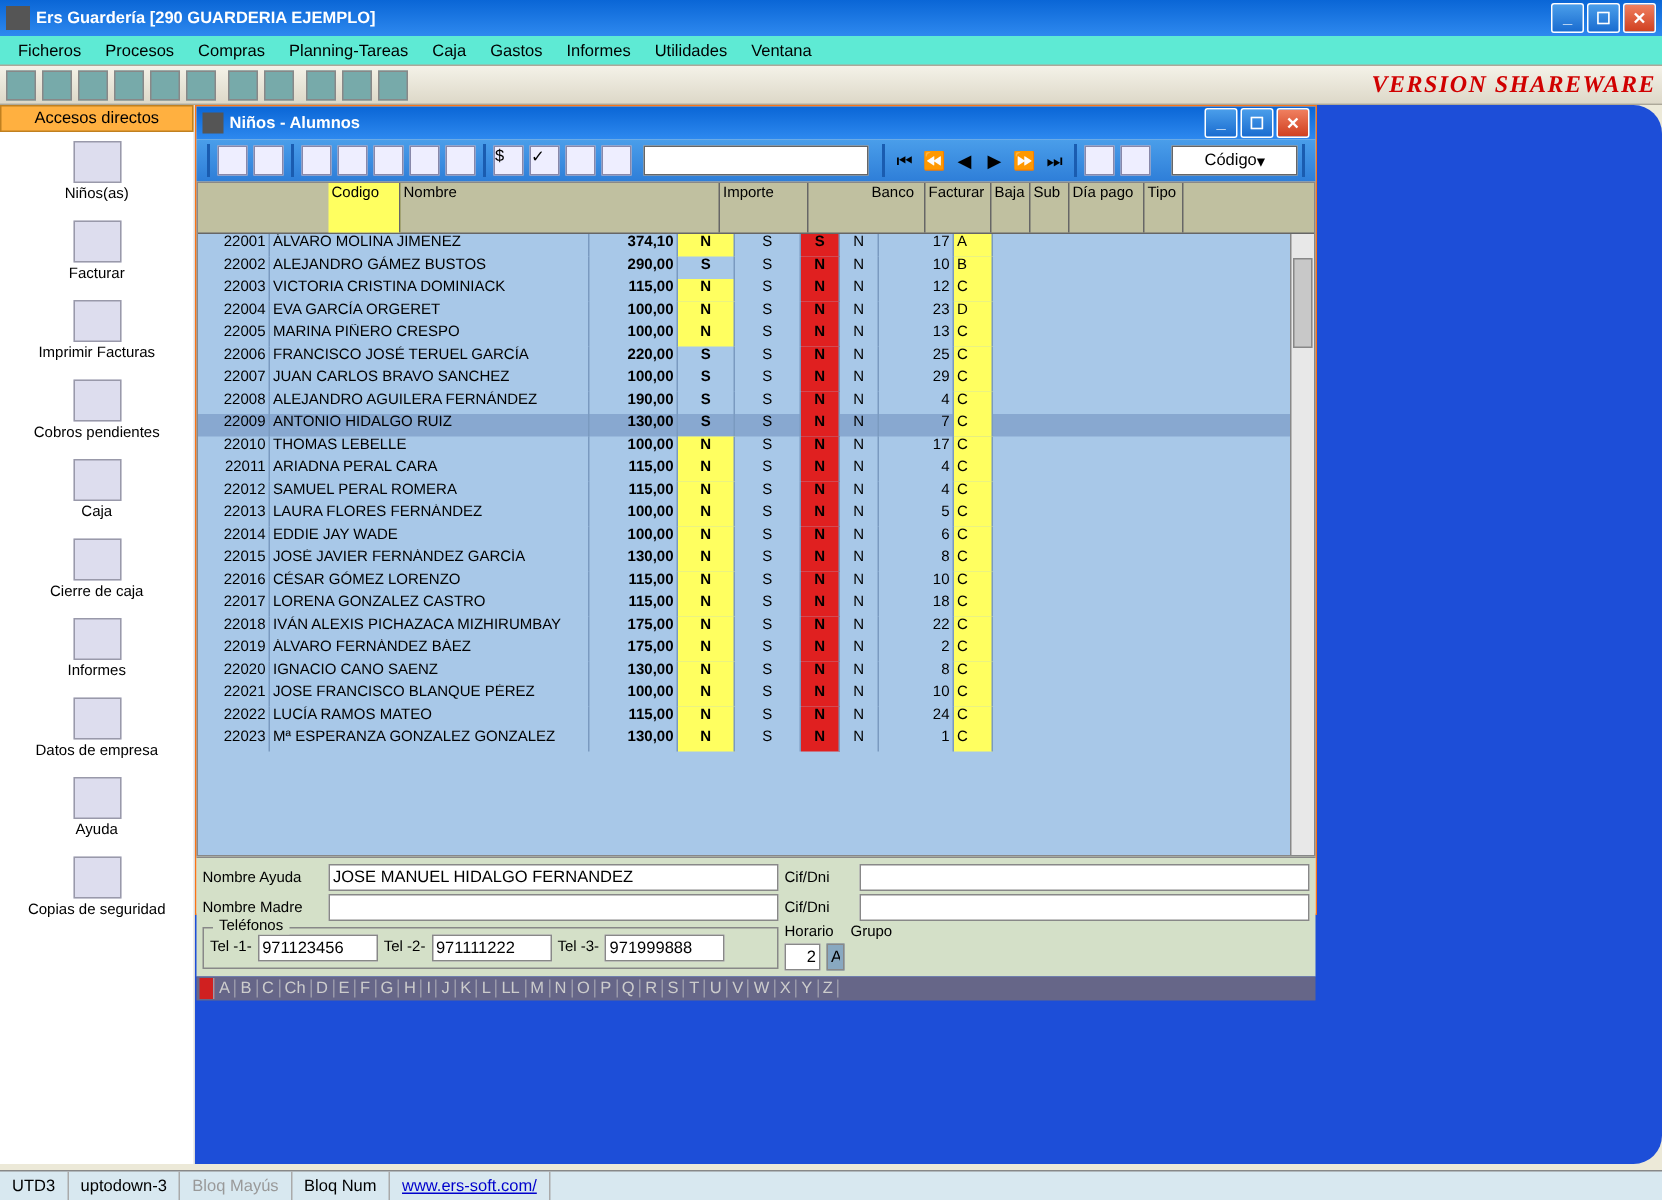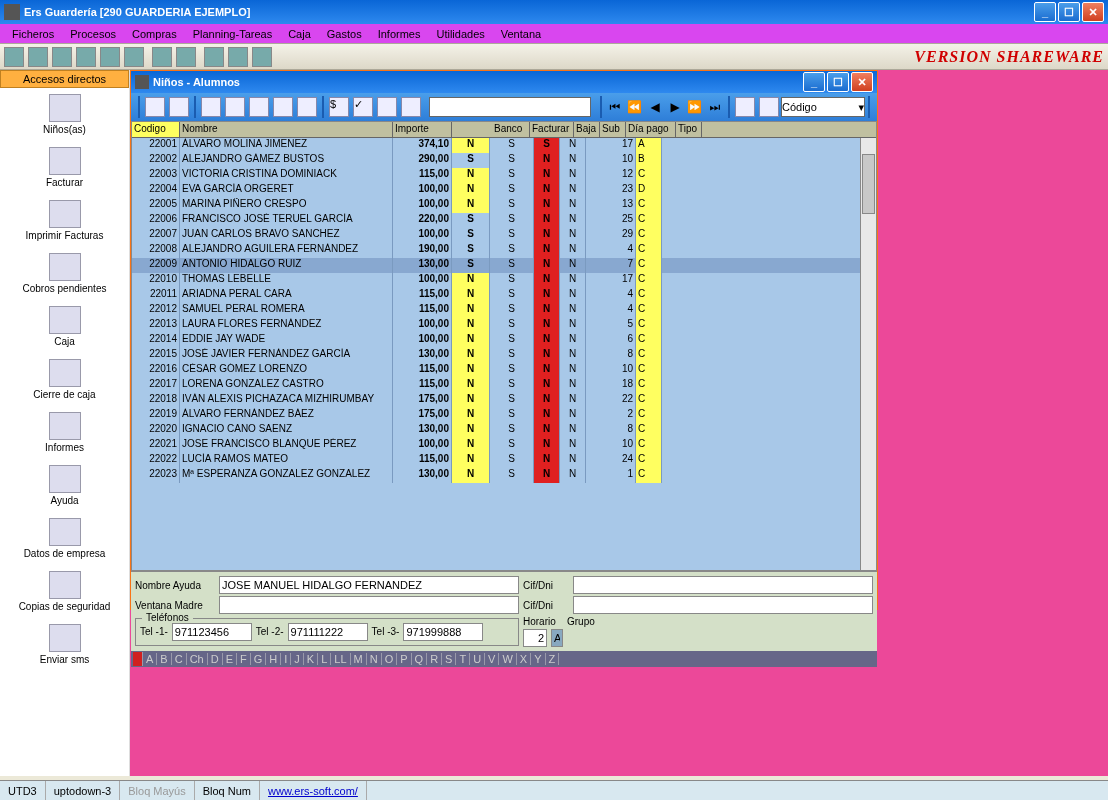--- a/index.html
+++ b/index.html
@@ -5,48 +5,48 @@
 * { box-sizing: border-box; margin: 0; padding: 0; font-family: Tahoma, Arial, sans-serif; font-size: 11px; }
 body { background: #ece9d8; width: 1108px; height: 800px; overflow: hidden; }
 
 .main-titlebar { background: linear-gradient(to bottom, #0a66d6, #2e89ef); height: 24px; display: flex; align-items: center; padding: 0 4px; color: #fff; }
 .main-titlebar .icon { width: 16px; height: 16px; background: #555; margin-right: 4px; }
 .main-titlebar .title { flex: 1; font-weight: bold; }
 .win-btn { width: 22px; height: 20px; margin-left: 2px; display: flex; align-items: center; justify-content: center; font-weight: bold; border: 1px solid #fff; border-radius: 2px; }
 .btn-min, .btn-max { background: linear-gradient(#4a9eea, #1a6cd0); color: #fff; }
 .btn-close { background: linear-gradient(#f08060, #d04020); color: #fff; }
 
-.menubar { background: #d946ef; height: 20px; display: flex; align-items: center; padding: 0 4px; border-bottom: 1px solid #aca899; }
+.menubar { background: #5eead4; height: 20px; display: flex; align-items: center; padding: 0 4px; border-bottom: 1px solid #aca899; }
 .menubar span { padding: 2px 8px; }
 
 .toolbar1 { background: linear-gradient(#f4f2e8,#ddd8c8); height: 26px; display: flex; align-items: center; padding: 0 4px; border-bottom: 1px solid #aca899; }
 .tb-icon { width: 20px; height: 20px; margin-right: 4px; background: #7aa; border: 1px solid #888; }
 .tb-sep { width: 4px; }
 .shareware { flex: 1; text-align: right; color: #d00000; font-weight: bold; font-size: 16px; font-family: 'Times New Roman', serif; font-style: italic; letter-spacing: 1px; }
 
-.workspace { position: relative; height: 706px; background: #ec4899; display: flex; }
+.workspace { position: relative; height: 706px; background: #1d4ed8; display: flex; border-radius: 19px; }
 .sidebar { width: 130px; background: #fff; border-right: 1px solid #ddd; }
 .sidebar-header { background: #ffb040; color: #000; height: 18px; display: flex; align-items: center; justify-content: center; font-size: 11px; border: 1px solid #c08020; }
 .side-item { text-align: center; padding: 6px 2px; }
 .side-item .icn { width: 32px; height: 28px; margin: 0 auto 2px auto; background: #dde; border: 1px solid #99a; }
 .side-item .lbl { font-size: 10px; }
 
 .mdi-child { position: absolute; left: 130px; top: 0; width: 748px; height: 540px; border: 1px solid #f97316; background: #ece9d8; }
 .child-titlebar { background: linear-gradient(to bottom, #0a66d6, #2e89ef); height: 22px; display: flex; align-items: center; padding: 0 4px; color: #fff; }
 .child-titlebar .ct-title { flex: 1; font-weight: bold; }
 
 .child-toolbar { background: linear-gradient(#4a9eea,#2e7ed8); height: 28px; display: flex; align-items: center; padding: 0 4px; }
 .ct-sep { width: 2px; height: 22px; background: #1a5cb0; margin: 0 3px; }
 .ct-icon { width: 20px; height: 20px; margin: 0 2px; background: #eef; border: 1px solid #88a; }
 .ct-input { flex: 1; height: 20px; margin: 0 6px; background: #fff; border: 1px solid #666; }
 .ct-nav { width: 18px; height: 18px; margin: 0 1px; color: #000; background: transparent; text-align: center; font-size: 12px; line-height: 18px; }
-.ct-combo { width: 84px; height: 20px; background: #fff; border: 1px solid #666; padding: 0 0; display: flex; align-items: center; justify-content: space-between; }
+.ct-combo { width: 84px; height: 20px; background: #fff; border: 1px solid #666; padding: 0 21px; display: flex; align-items: center; justify-content: space-between; margin-left: 12px; }
 
 .grid { height: 450px; overflow: hidden; border: 1px solid #888; }
-.grid-head { background: #c0c0a0; display: flex; height: 16px; border-bottom: 1px solid #666; }
+.grid-head { background: #c0c0a0; display: flex; height: 34px; border-bottom: 1px solid #666; justify-content: center; }
 .grid-head .gh { font-size: 10px; padding: 1px 2px; border-right: 1px solid #666; overflow: hidden; white-space: nowrap; }
 .gh.active { background: #ffff60; }
 .grid-body { background: #a8c8e8; height: 434px; overflow-y: hidden; position: relative; }
 .grid-row { display: flex; height: 15px; }
 .grid-row .gc { font-size: 10px; padding: 0 2px; overflow: hidden; white-space: nowrap; border-right: 1px solid #7a9ac0; }
 .c-cod { width: 48px; text-align: right; }
 .c-nom { width: 213px; }
 .c-imp { width: 59px; text-align: right; font-weight: bold; }
 .c-ban { width: 38px; text-align: center; font-weight: bold; }
 .c-fac { width: 44px; text-align: center; }
@@ -143,33 +143,29 @@
         <div class="side-item">
           <div class="icn"></div>
           <div class="lbl">Cierre de caja</div>
         </div>
         <div class="side-item">
           <div class="icn"></div>
           <div class="lbl">Informes</div>
         </div>
         <div class="side-item">
           <div class="icn"></div>
+          <div class="lbl">Datos de empresa</div>
+        </div>
+        <div class="side-item">
+          <div class="icn"></div>
           <div class="lbl">Ayuda</div>
         </div>
         <div class="side-item">
           <div class="icn"></div>
-          <div class="lbl">Datos de empresa</div>
-        </div>
-        <div class="side-item">
-          <div class="icn"></div>
           <div class="lbl">Copias de seguridad</div>
-        </div>
-        <div class="side-item">
-          <div class="icn"></div>
-          <div class="lbl">Enviar sms</div>
         </div>
       </div>
   </div>
 
   <div class="mdi-child">
     <div class="child-titlebar">
       <div class="icon" style="width:14px;height:14px;background:#555;margin-right:4px"></div>
       <div class="ct-title">Niños - Alumnos</div>
       <div class="win-btn btn-min">_</div>
       <div class="win-btn btn-max">☐</div>
@@ -480,21 +476,21 @@
           </div>
       </div>
     </div>
 
     <div class="detail-panel">
       <div class="lbl">Nombre Ayuda</div>
       <input value="JOSE MANUEL HIDALGO FERNANDEZ" style="">
       <div class="lbl">Cif/Dni</div>
       <input value="" style="">
 
-      <div class="lbl">Ventana Madre</div>
+      <div class="lbl">Nombre Madre</div>
       <input value="" style="">
       <div class="lbl">Cif/Dni</div>
       <input value="" style="">
 
       <div class="tel-group">
         <div class="leg">Teléfonos</div>
         <span class="lbl">Tel -1-</span>
         <input value="971123456" style="">
         <span class="lbl">Tel -2-</span>
         <input value="971111222" style="">

